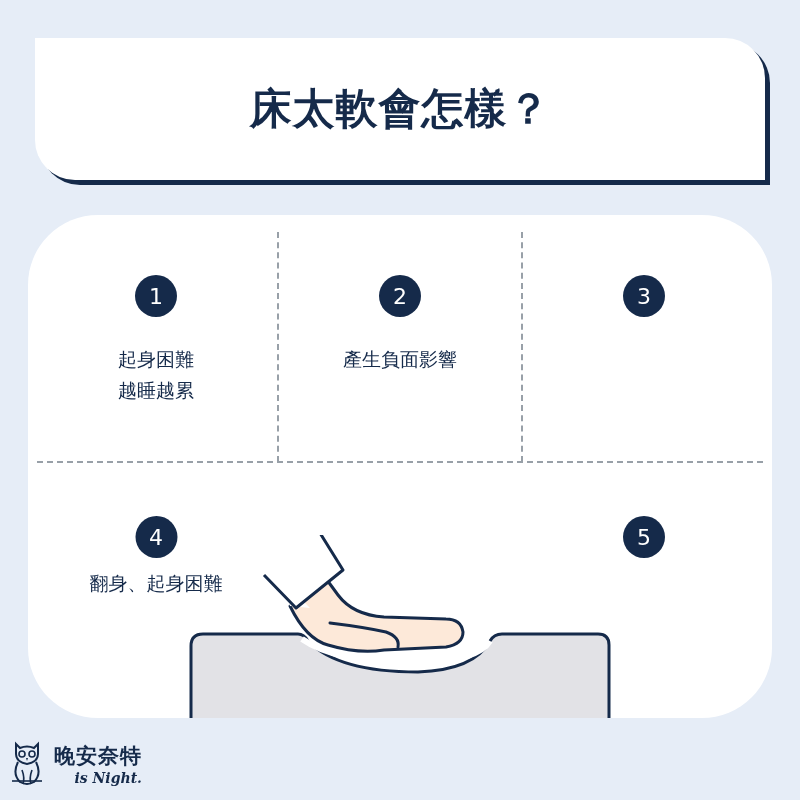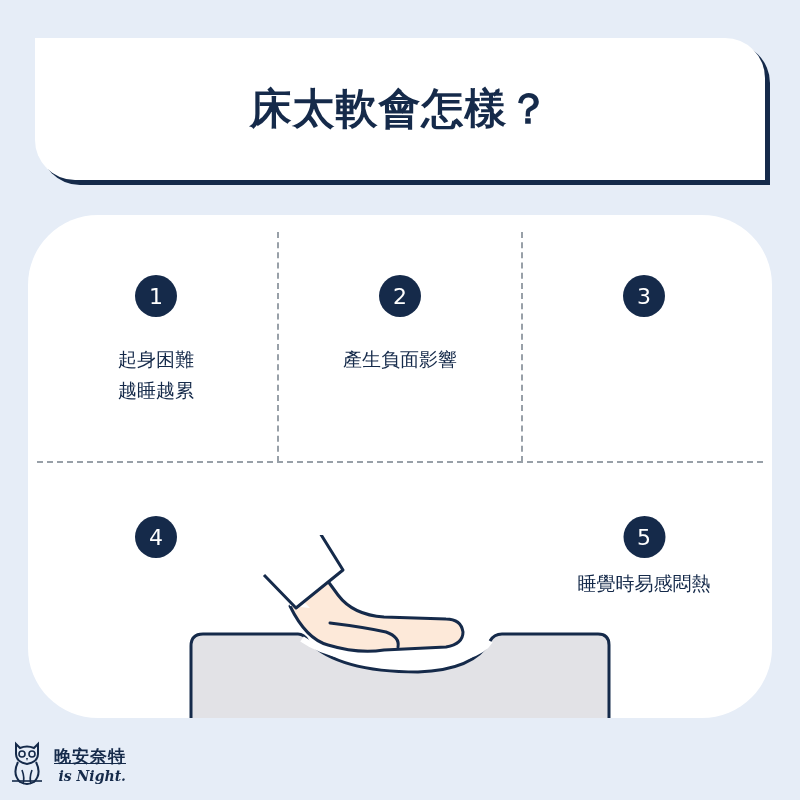--- a/index.html
+++ b/index.html
@@ -88,21 +88,21 @@
     .mattress-svg {
       position: absolute;
       left: 150px; top: 320px;
     }
     .logo {
       position: absolute;
       left: 10px; top: 740px;
       display: flex; align-items: center;
     }
     .logo-text { margin-left: 10px; color: #152a4a; }
-    .logo-cn { font-family: "DejaVu Serif", serif; font-size: 17px; font-weight: bold; letter-spacing: 1px; text-decoration: underline; }
+    .logo-cn { font-family: "DejaVu Serif", serif; font-size: 21px; font-weight: bold; letter-spacing: 1px; }
     .logo-en { font-family: "DejaVu Serif", serif; font-size: 14px; font-style: italic; font-weight: bold; text-align: right; }
   </style>
 </head>
 <body>
 
 <div class="title-shadow"></div>
 <div class="title-card">
   <div class="title-line l1">床太軟會怎樣？</div>
 </div>
 
@@ -125,26 +125,26 @@
   </div>
 
   <div class="item" style="left:616px; top:60px;">
     <div class="num">3</div>
     <div style="height:42px"></div>
   </div>
 
   <div class="item" style="left:128px; top:301px;">
     <div class="num">4</div>
     <div style="height:10px"></div>
+    <div class="item-text">翻身、起身困難</div>
   </div>
 
   <div class="item" style="left:616px; top:301px;">
     <div class="num">5</div>
     <div style="height:10px"></div>
-    <div class="item-text">睡覺時易感悶熱</div>
   </div>
 
   <svg class="mattress-svg" width="450" height="190" viewBox="0 0 450 190">
 
     <path d="M 13 190 L 13 111 Q 13 99 25 99 L 120 99 Q 126 99 130 106 Q 160 137 240 137 Q 296 135 312 106 Q 316 99 324 99 L 420 99 Q 431 99 431 110 L 431 190 Z" fill="#e2e2e6" stroke="#152a4a" stroke-width="3" stroke-linejoin="round"></path>
 
     <path d="M 124 104 Q 158 128 240 128 Q 300 126 312 106" fill="none" stroke="#ffffff" stroke-width="6"></path>
 
     <path d="M 112 71 Q 128 104 150 110 Q 180 119 206 115 L 268 112 Q 285 109 285 97 Q 283 84 268 84 L 206 82 Q 175 80 160 60 Q 152 49 146 41 Z" fill="#fde9d9" stroke="#152a4a" stroke-width="3" stroke-linejoin="round"></path>
 

